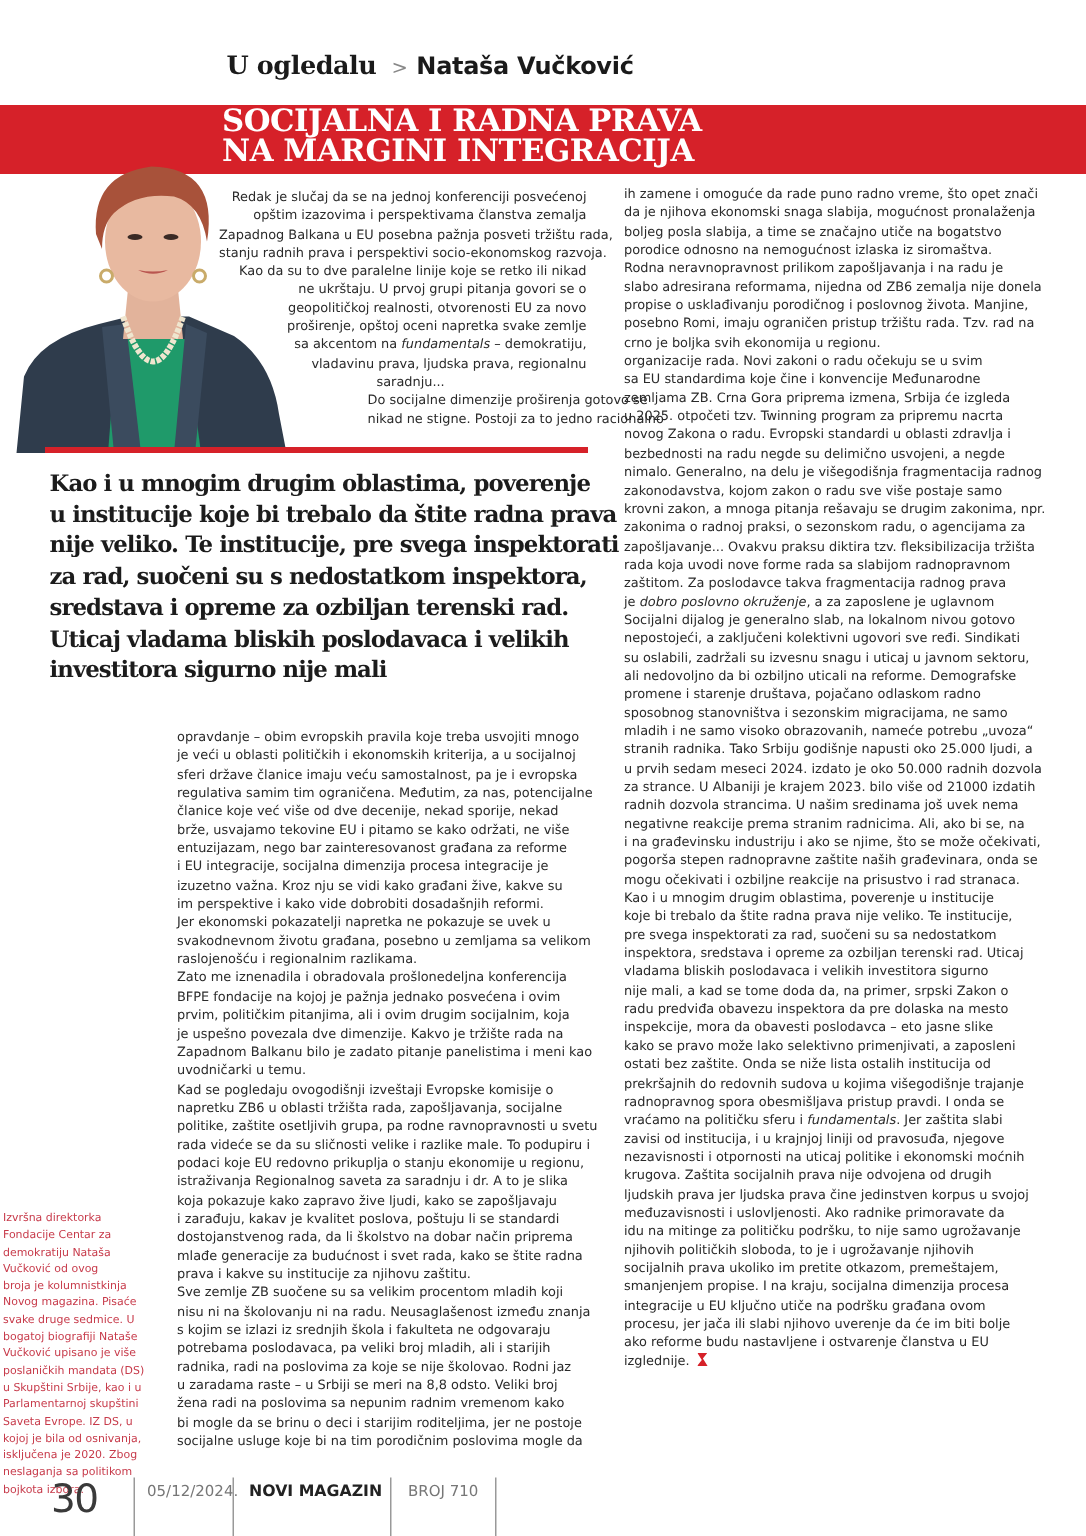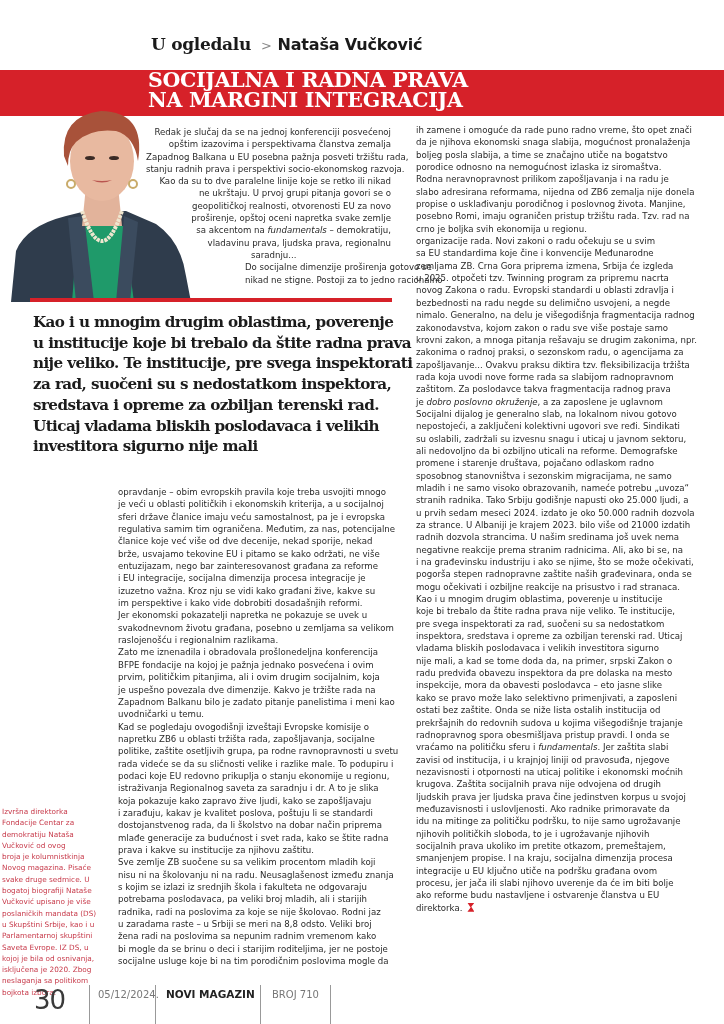--- a/index.html
+++ b/index.html
@@ -226,21 +226,21 @@
       <div>ljudskih prava jer ljudska prava čine jedinstven korpus u svojoj</div>
       <div>međuzavisnosti i uslovljenosti. Ako radnike primoravate da</div>
       <div>idu na mitinge za političku podršku, to nije samo ugrožavanje</div>
       <div>njihovih političkih sloboda, to je i ugrožavanje njihovih</div>
       <div>socijalnih prava ukoliko im pretite otkazom, premeštajem,</div>
       <div>smanjenjem propise. I na kraju, socijalna dimenzija procesa</div>
       <div>integracije u EU ključno utiče na podršku građana ovom</div>
       <div>procesu, jer jača ili slabi njihovo uverenje da će im biti bolje</div>
       <div>ako reforme budu nastavljene i ostvarenje članstva u EU</div>
     </div>
-  <div><span>direktorka.</span><span class="endmark"></span></div>
+  <div><span>izglednije.</span><span class="endmark"></span></div>
 </div>
 
 <div class="abs bio" id="bio">
     <div>Izvršna direktorka</div>
     <div>Fondacije Centar za</div>
     <div>demokratiju Nataša</div>
     <div>Vučković od ovog</div>
     <div>broja je kolumnistkinja</div>
     <div>Novog magazina. Pisaće</div>
     <div>svake druge sedmice. U</div>

